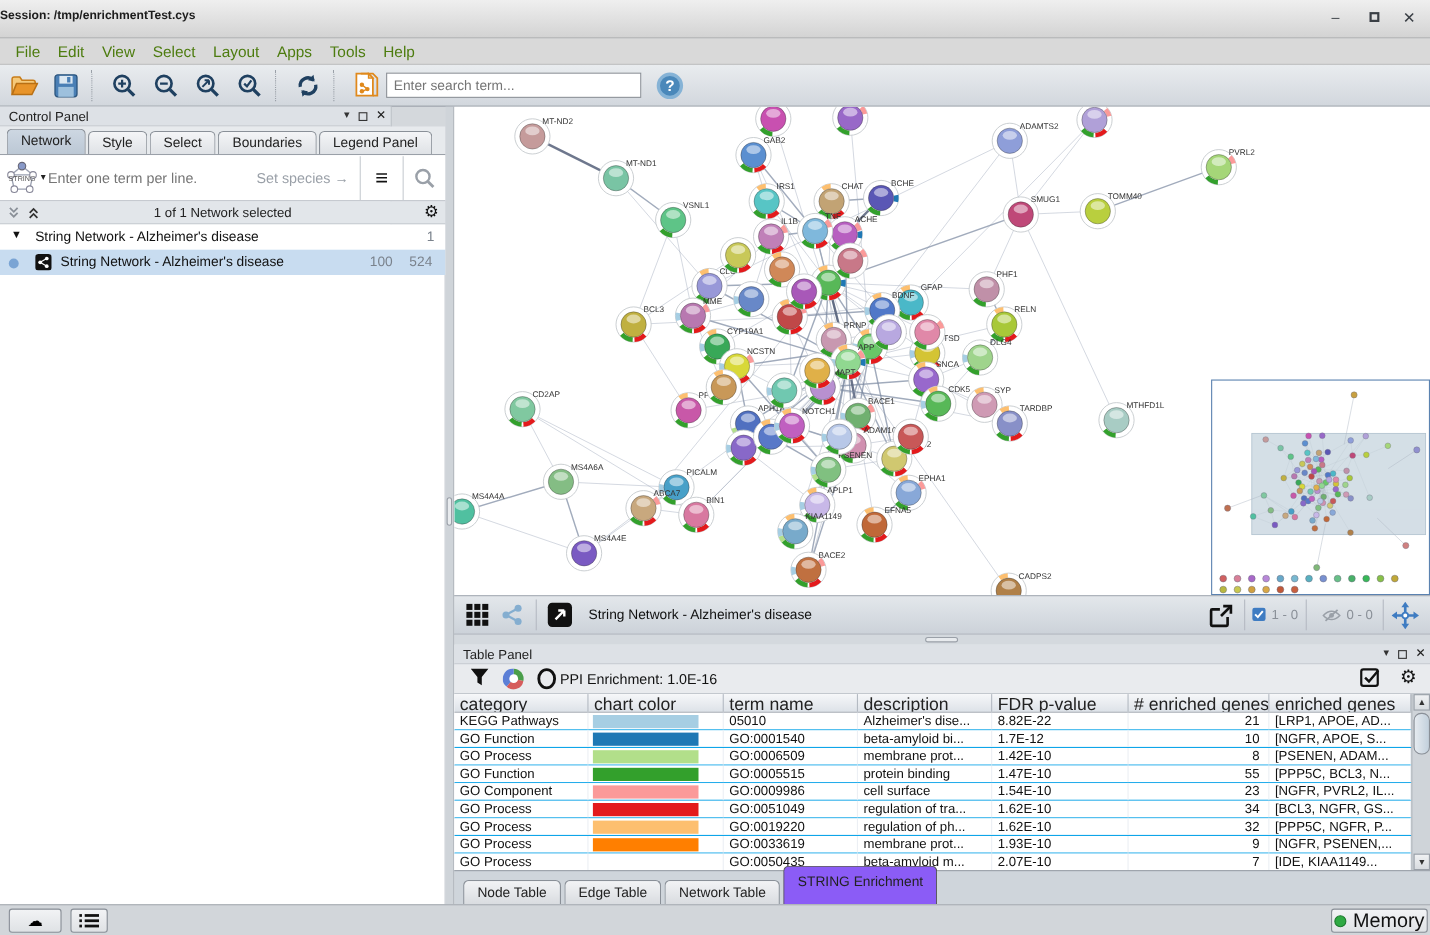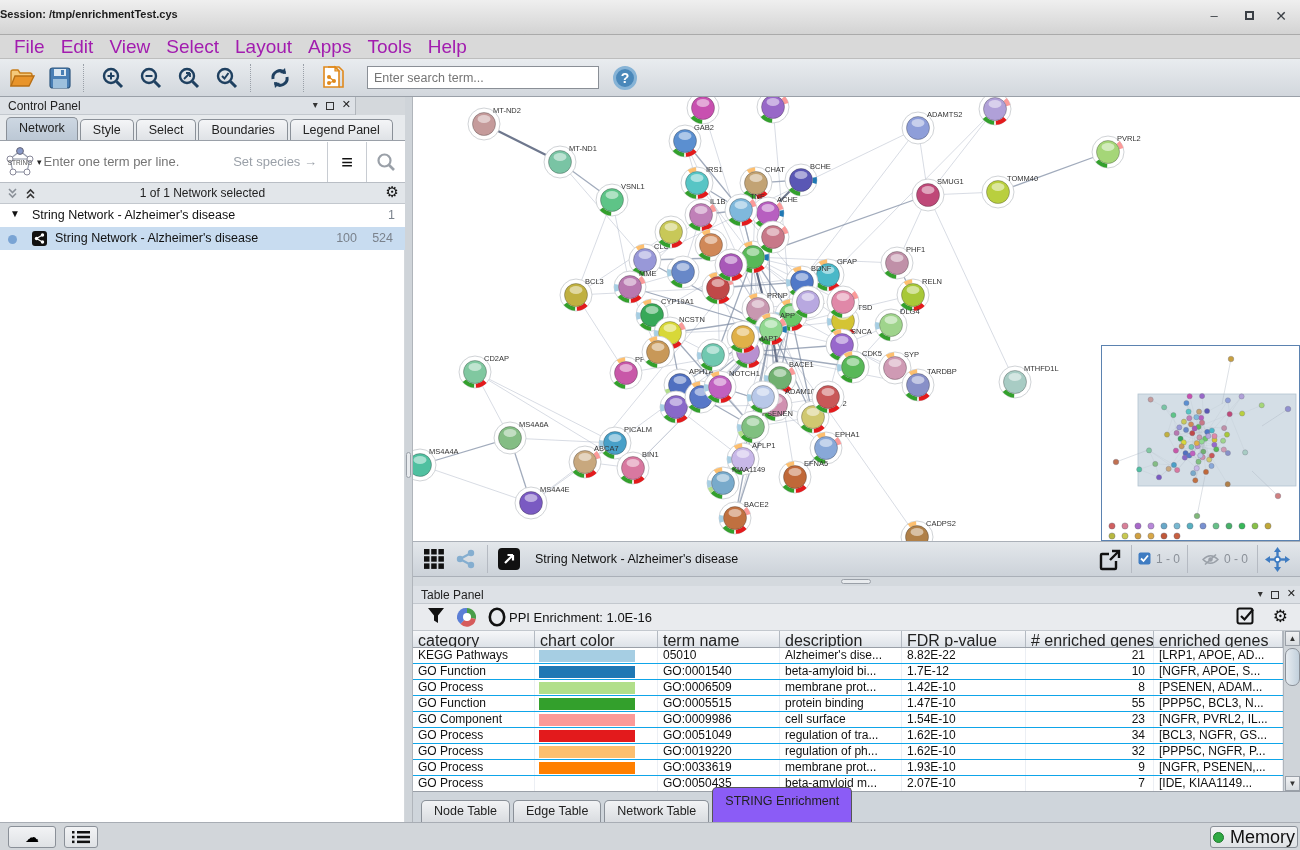--- a/index.html
+++ b/index.html
@@ -12,28 +12,28 @@
     background:linear-gradient(#efefef,#d3d3d3); border-bottom:1px solid #aaa; }
   #title-text { position:absolute; left:0; right:0; top:8px; text-align:left; font-size:11px; font-weight:bold; color:#1c1c1c; }
   .winbtn { position:absolute; top:8px; width:22px; height:18px; text-align:center; font-size:13px; color:#3a3f45; cursor:default; }
   #btn-min { right:75px; }
   #btn-max { right:40px; }
   #btn-max .maxbox { display:inline-block; width:9px; height:9px; border:2px solid #3a3f45; margin-top:3px; }
   #btn-close { right:8px; font-size:14px; }
 
   
   #menubar { position:absolute; top:35px; left:0; width:1300px; height:24px; background:#d9d9d9; border-bottom:1px solid #bdbdbd; display:flex; align-items:center; padding-left:6px; }
-  .menu-item { padding:3px 8px; font-size:19px; color:#a21caf; }
+  .menu-item { padding:3px 8px; font-size:14px; color:#4d7c0f; }
 
   
   #toolbar { position:absolute; top:59px; left:0; width:1300px; height:38px;
     background:linear-gradient(#e9ecef,#d2d7dd); border-bottom:1px solid #9aa0a8; display:flex; align-items:center; }
   .tb-btn { width:32px; height:30px; margin-left:6px; display:flex; align-items:center; justify-content:center; }
   .tb-sep { width:1px; height:28px; margin:0 7px; border-left:1px dotted #9aa0a8; }
-  #search-input { width:232px; height:23px; border:1px solid #8a8f96; padding:0 6px; font-size:12.5px; font-family:"Liberation Sans",sans-serif; color:#333; background:#fff; margin-left:18px; }
+  #search-input { width:232px; height:23px; border:1px solid #8a8f96; padding:0 6px; font-size:12.5px; font-family:"Liberation Sans",sans-serif; color:#333; background:#fff; margin-left:2px; }
   #help-btn { width:24px; height:24px; border-radius:50%; background:#4a88ba; border:3px solid #86b3d6; color:#fff; font-weight:bold; font-size:14px; text-align:center; line-height:18px; margin-left:14px; }
 
   
   #main { position:absolute; top:97px; left:0; width:1300px; height:725px; }
 
   
   #control-panel { position:absolute; left:0; top:0; width:356px; height:725px; background:#e7eaed; border-right:1px solid #b0b5bb; }
   .panel-header { position:relative; height:18px; background:#dde1e6; border-bottom:1px solid #c3c8ce; font-size:12px; color:#222; }
   .panel-header .ph-title { position:absolute; left:8px; top:2px; }
   .ph-icons { position:absolute; right:4px; top:1px; display:flex; gap:8px; align-items:center; }

